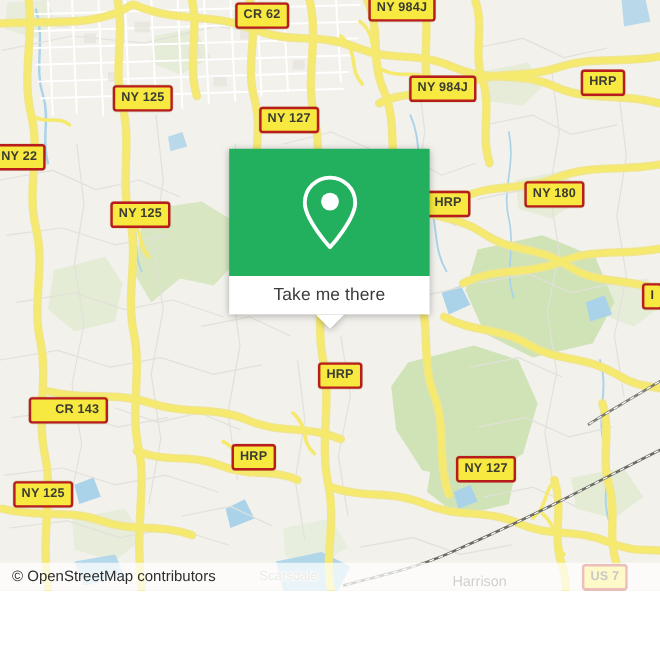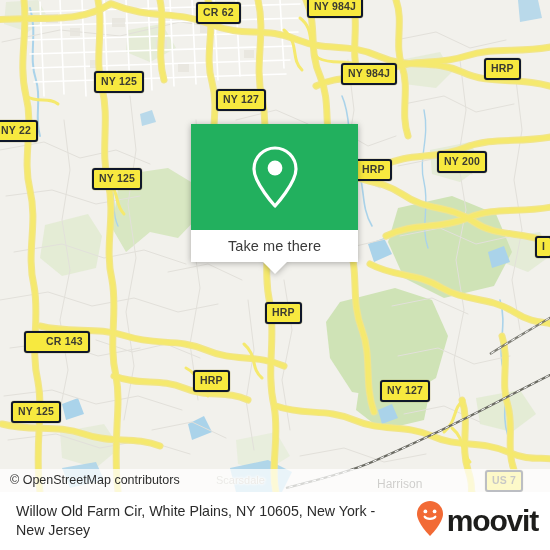--- a/index.html
+++ b/index.html
@@ -17,21 +17,21 @@
     width: 550px; height: 492px;
     overflow: hidden;
     background: #f2f1ec;
   }
   #map-svg { position: absolute; left: 0; top: 0; width: 550px; height: 492px; }
 
   
   .shield {
     position: absolute;
     background: #f7e93f;
-    border: 2px solid #0f172a;
+    border: 2px solid #b91c1c;
     border-radius: 3px;
     color: #3b3b32;
     font-family: "Liberation Sans", sans-serif;
     font-weight: bold;
     font-size: 10.5px;
     letter-spacing: 0.2px;
     line-height: 1;
     padding: 3px 5px 4px 5px;
     white-space: nowrap;
     box-shadow: 0 0 0 0.5px rgba(160,150,60,.35);
@@ -315,21 +315,21 @@
     <div id="shield-layer">
         <div class="shield" style="left: 196px; top: 2px;">CR 62</div>
         <div class="shield" style="left: 307px; top: -4px;">NY 984J</div>
         <div class="shield" style="left: 94px; top: 71px;">NY 125</div>
         <div class="shield" style="left: 341px; top: 63px;">NY 984J</div>
         <div class="shield" style="left: 484px; top: 58px;">HRP</div>
         <div class="shield" style="left: 216px; top: 89px;">NY 127</div>
         <div class="shield" style="left: -6px; top: 120px;">NY 22</div>
         <div class="shield" style="left: 92px; top: 168px;">NY 125</div>
         <div class="shield" style="left: 355px; top: 159px;">HRP</div>
-        <div class="shield" style="left: 437px; top: 151px;">NY 200</div>
+        <div class="shield" style="left: 437px; top: 151px;">NY 180</div>
         <div class="shield" style="left: 265px; top: 302px;">HRP</div>
         <div class="shield" style="left: 24px; top: 331px; padding-left: 20px;">CR 143</div>
         <div class="shield" style="left: 193px; top: 370px;">HRP</div>
         <div class="shield" style="left: 535px; top: 236px;">I</div>
         <div class="shield" style="left: 11px; top: 401px;">NY 125</div>
         <div class="shield" style="left: 380px; top: 380px;">NY 127</div>
         <div class="shield" style="left: 485px; top: 470px;">US 7</div>
       </div>
 
     <div id="place-layer">
@@ -348,28 +348,14 @@
           </svg>
         </span>
       </div>
       <div id="popup-bar">
         <span>Take me there</span>
       </div>
       <div id="popup-tail"></div>
     </div>
   </div>
 
-  <div id="bottom-bar">
-    <div id="address">Willow Old Farm Cir, White Plains, NY 10605, New York - New Jersey</div>
-    <div id="brand">
-      <span>
-        <svg width="30" height="38" viewBox="0 0 30 38" aria-hidden="true">
-          <path d="M15 1 C7.8 1 2 6.8 2 14 C2 23 15 36 15 36 C15 36 28 23 28 14 C28 6.8 22.2 1 15 1 Z" fill="#f26a35"></path>
-          <circle cx="10.4" cy="11.4" r="1.9" fill="#ffffff"></circle>
-          <circle cx="19.6" cy="11.4" r="1.9" fill="#ffffff"></circle>
-          <path d="M9.6 16.6 C11.4 19.6 18.6 19.6 20.4 16.6" fill="none" stroke="#ffffff" stroke-width="2.1" stroke-linecap="round"></path>
-        </svg>
-      </span>
-      <span id="brand-name">moovit</span>
-    </div>
-  </div>
 
 </div>
 
 </body></html>

